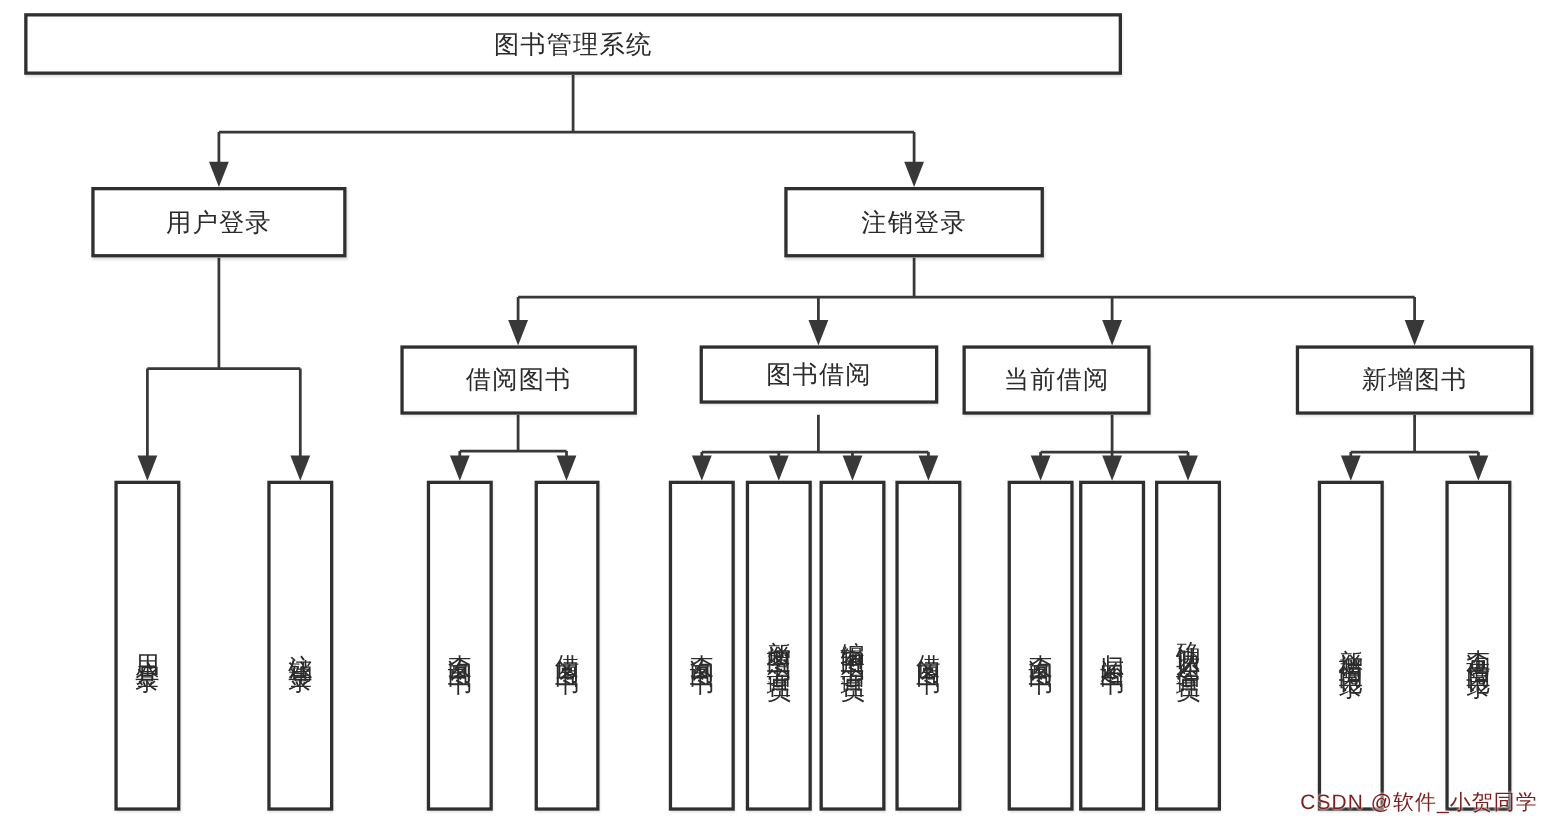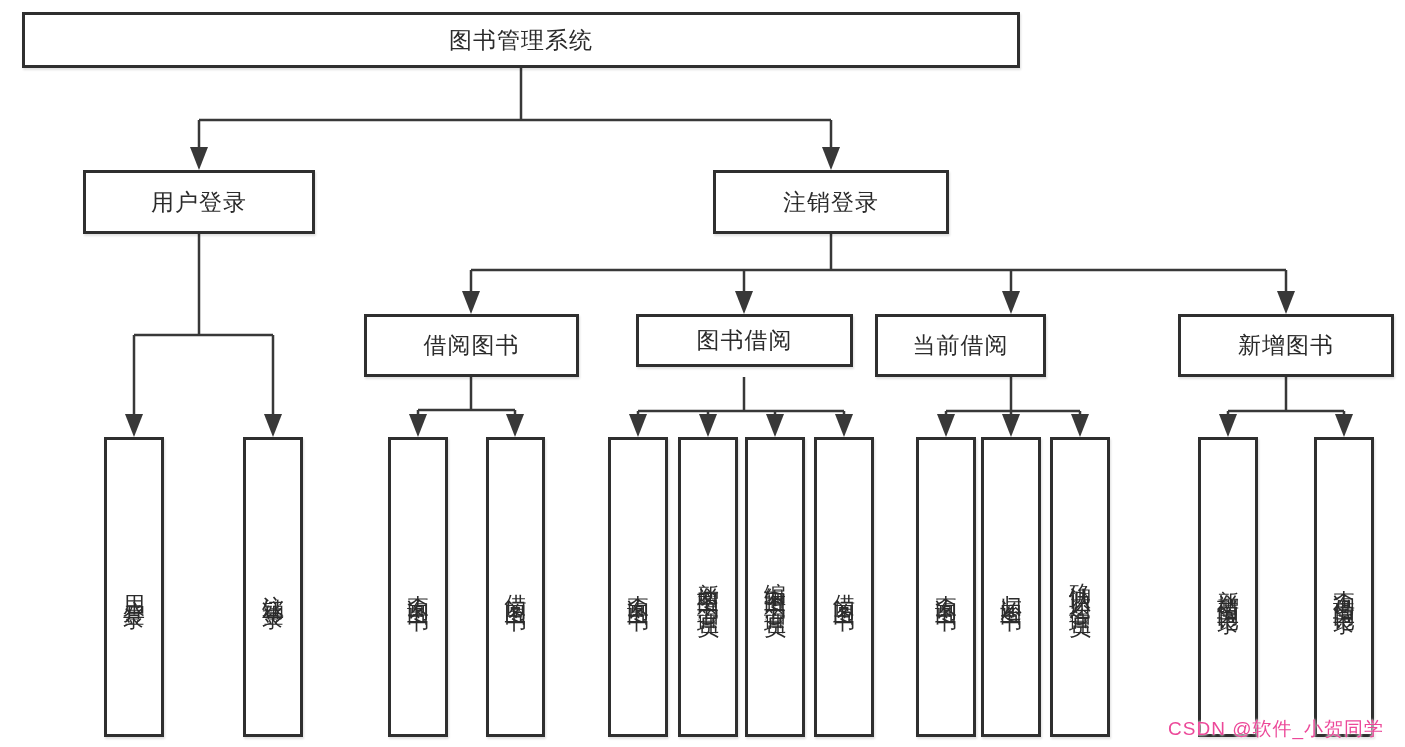--- a/index.html
+++ b/index.html
@@ -31,25 +31,25 @@
   .vbox{
     writing-mode:vertical-rl;
     text-orientation:mixed;
     font-size:22px;
     letter-spacing:5px;
     line-height:1;
     text-align:center;
   }
   .watermark{
     position:absolute;
-    right:21px;
+    right:7px;
     bottom:5px;
     font-size:19px;
     letter-spacing:1px;
-    color:#ec4899;
+    color:#7f1d1d;
     text-shadow:0 0 3px #ffffff, 0 0 2px #ffffff;
     white-space:nowrap;
     z-index:5;
   }
 </style>
 </head>
 <body>
 
 <div class="canvas">
 

